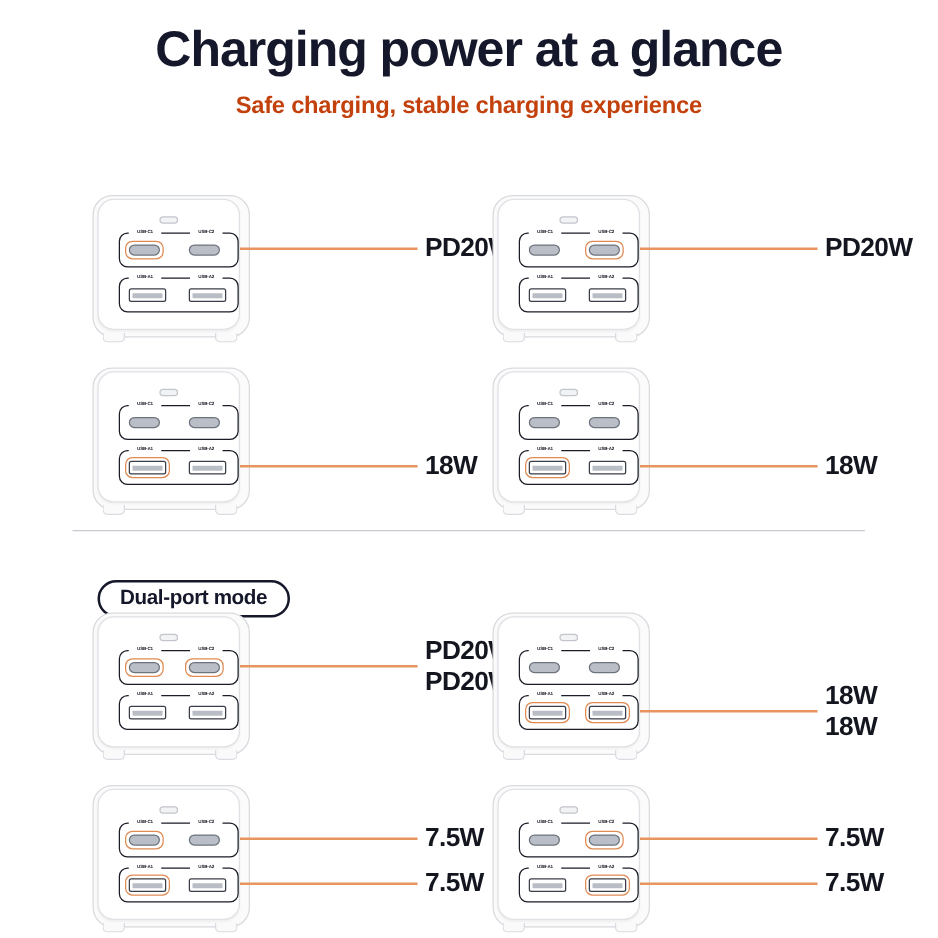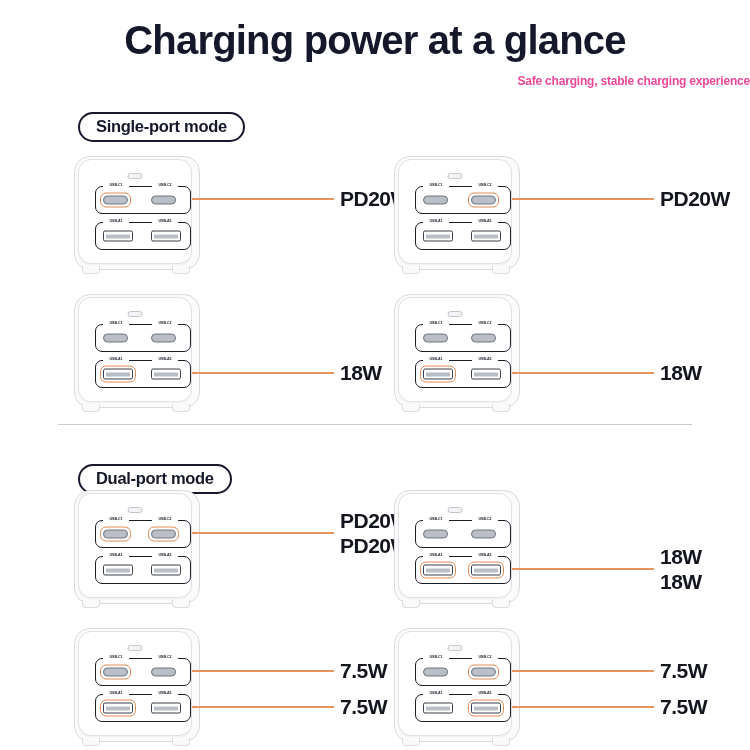--- a/index.html
+++ b/index.html
@@ -23,24 +23,24 @@
     text-align: center;
     font-size: 40px;
     font-weight: bold;
     letter-spacing: -0.8px;
     color: #15172a;
     margin: 0;
     padding-top: 19px;
     line-height: 1.05;
   }
   .subtitle {
-    text-align: right;
-    font-size: 12px;
+    text-align: center;
+    font-size: 19px;
     font-weight: bold;
-    color: #ec4899;
+    color: #c2410c;
     margin: 0;
     padding-top: 13px;
     letter-spacing: -0.2px;
   }
 
   
   .section-pill {
     display: inline-block;
     border: 2px solid #15172a;
     border-radius: 999px;
@@ -227,23 +227,20 @@
   }
 </style>
 </head>
 <body>
 
 <div class="page">
 
   <h1 class="title">Charging power at a glance</h1>
   <div class="subtitle">Safe charging, stable charging experience</div>
 
-  <div class="pill-wrap" style="position:absolute; top:112px;">
-    <span class="section-pill">Single-port mode</span>
-  </div>
 
   <div class="grid" id="grid-single" style="top:148px;">
       <div class="cell">
         <div class="device">
     <div class="shell-back"></div>
     <div class="shell-front">
       <div class="led"></div>
 
       <div class="port-group top">
         <div class="notch a"></div>

